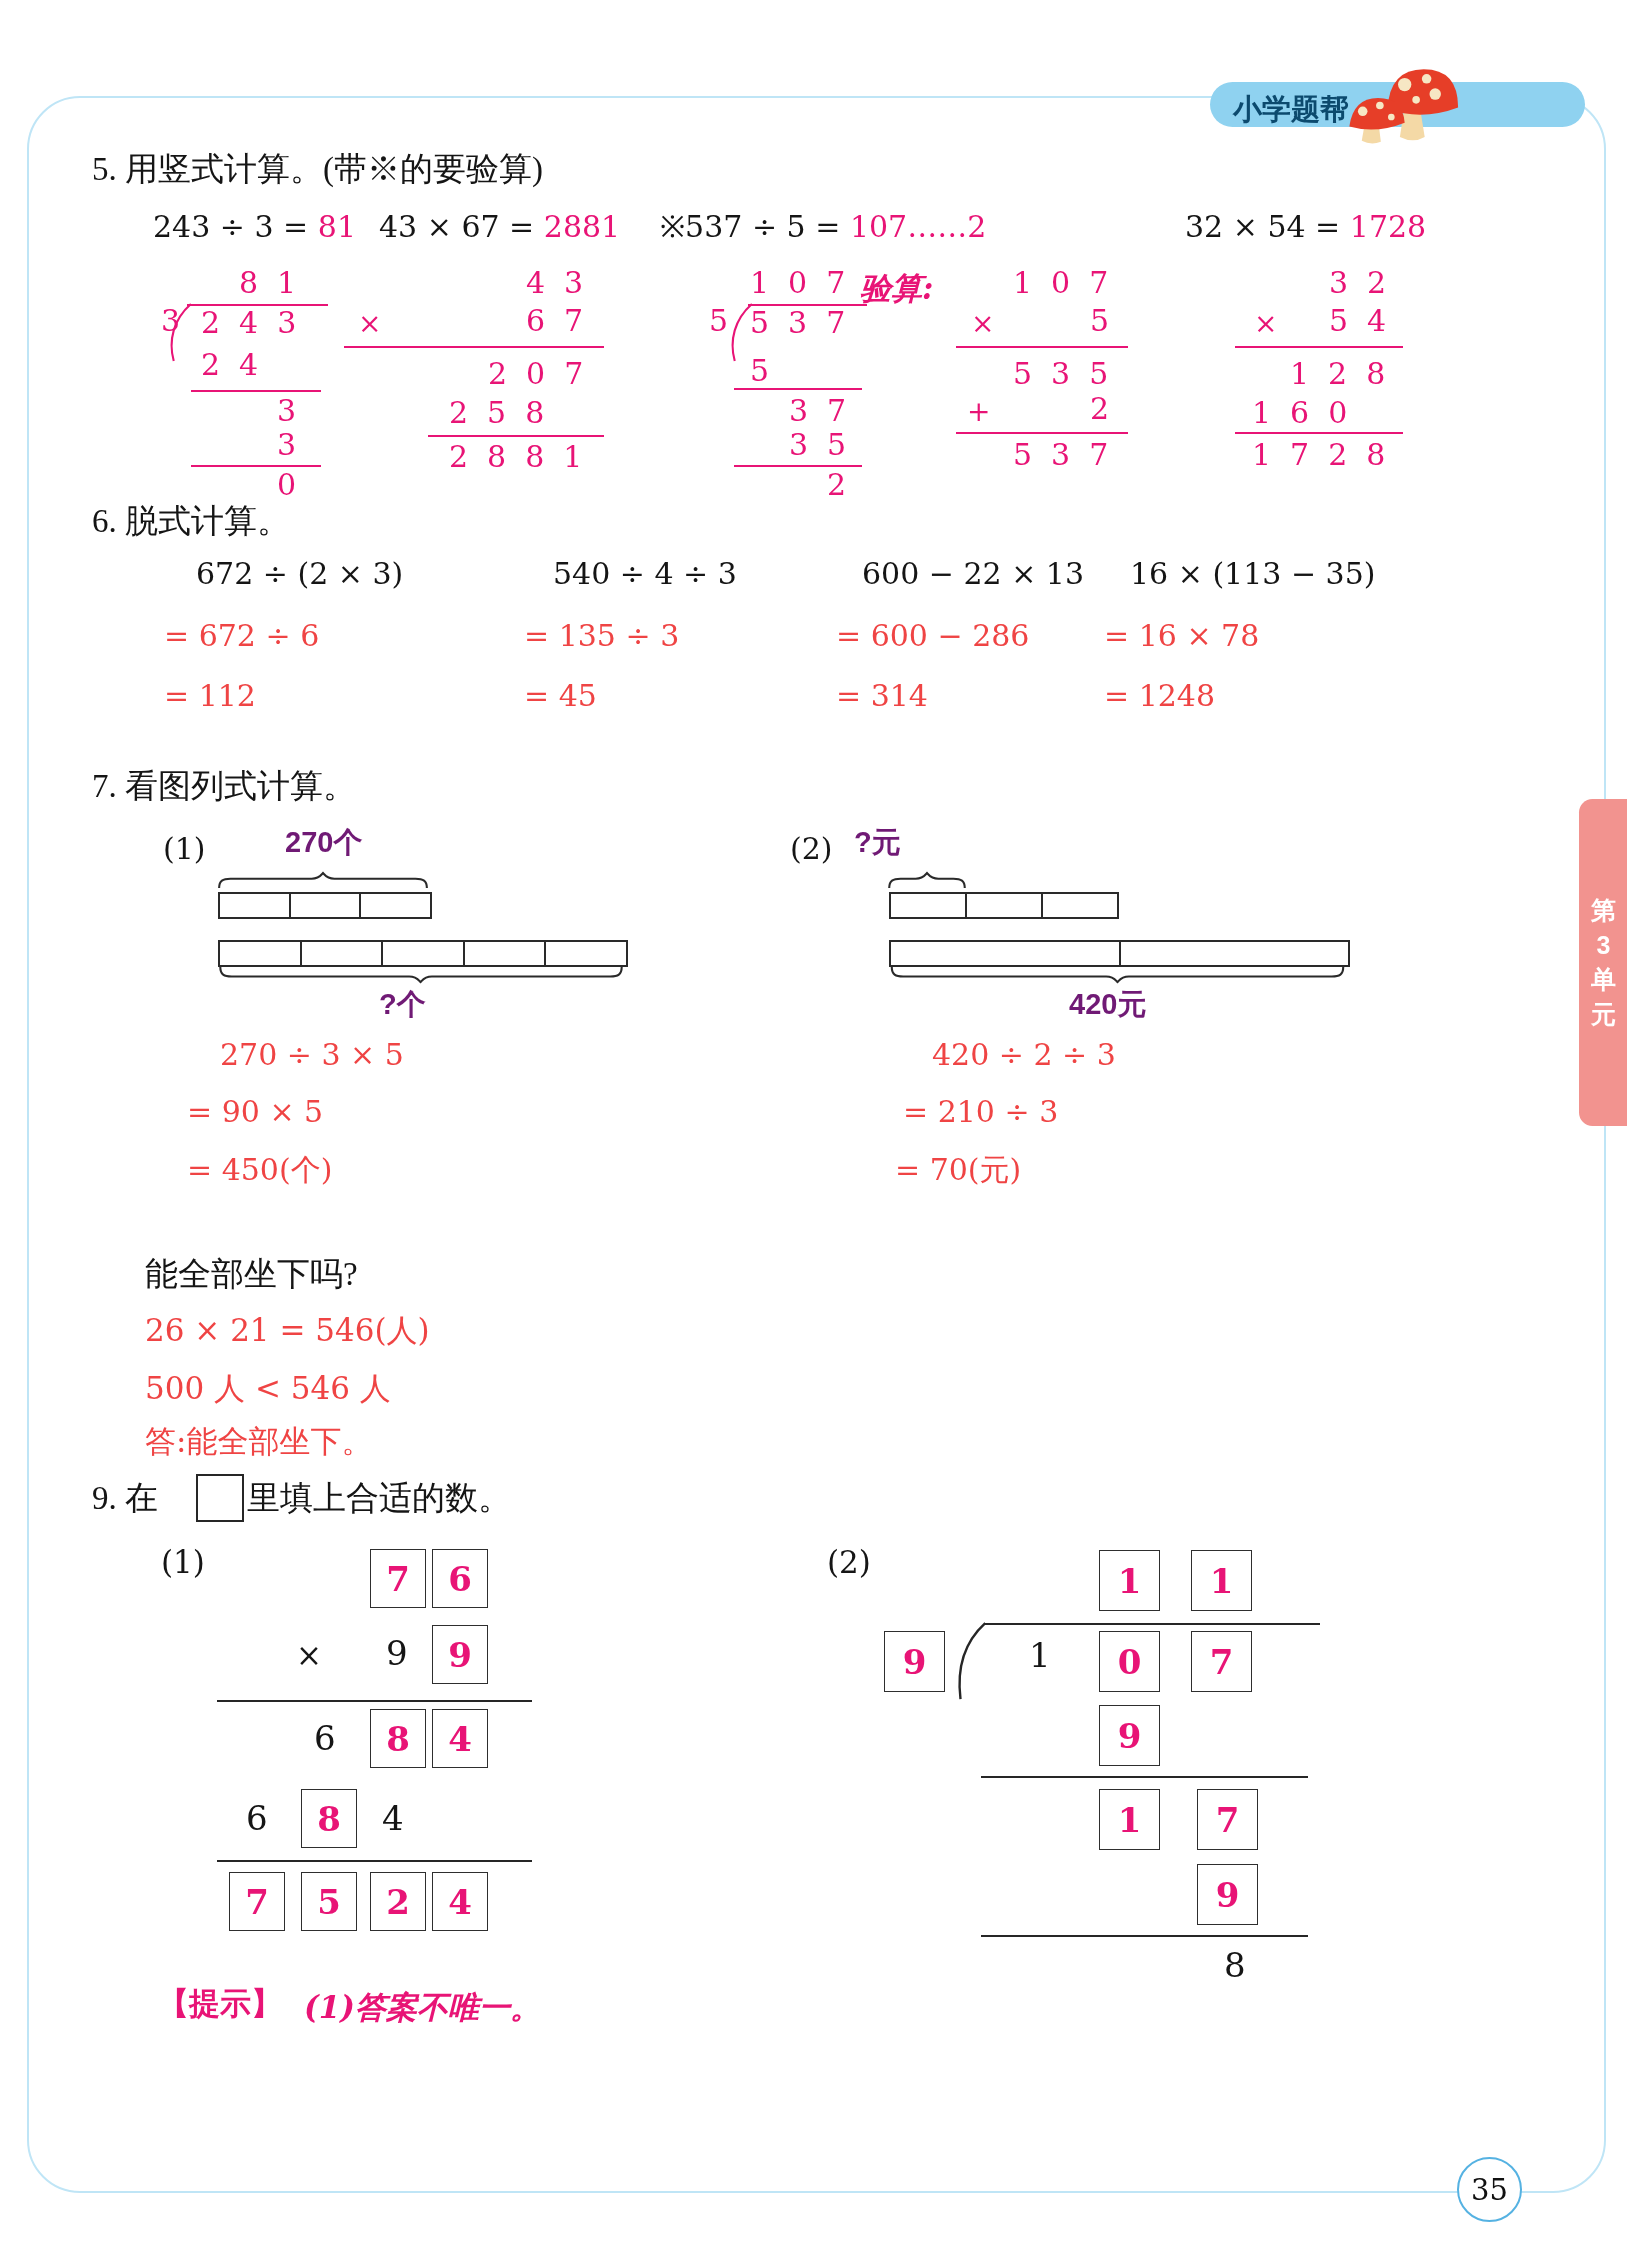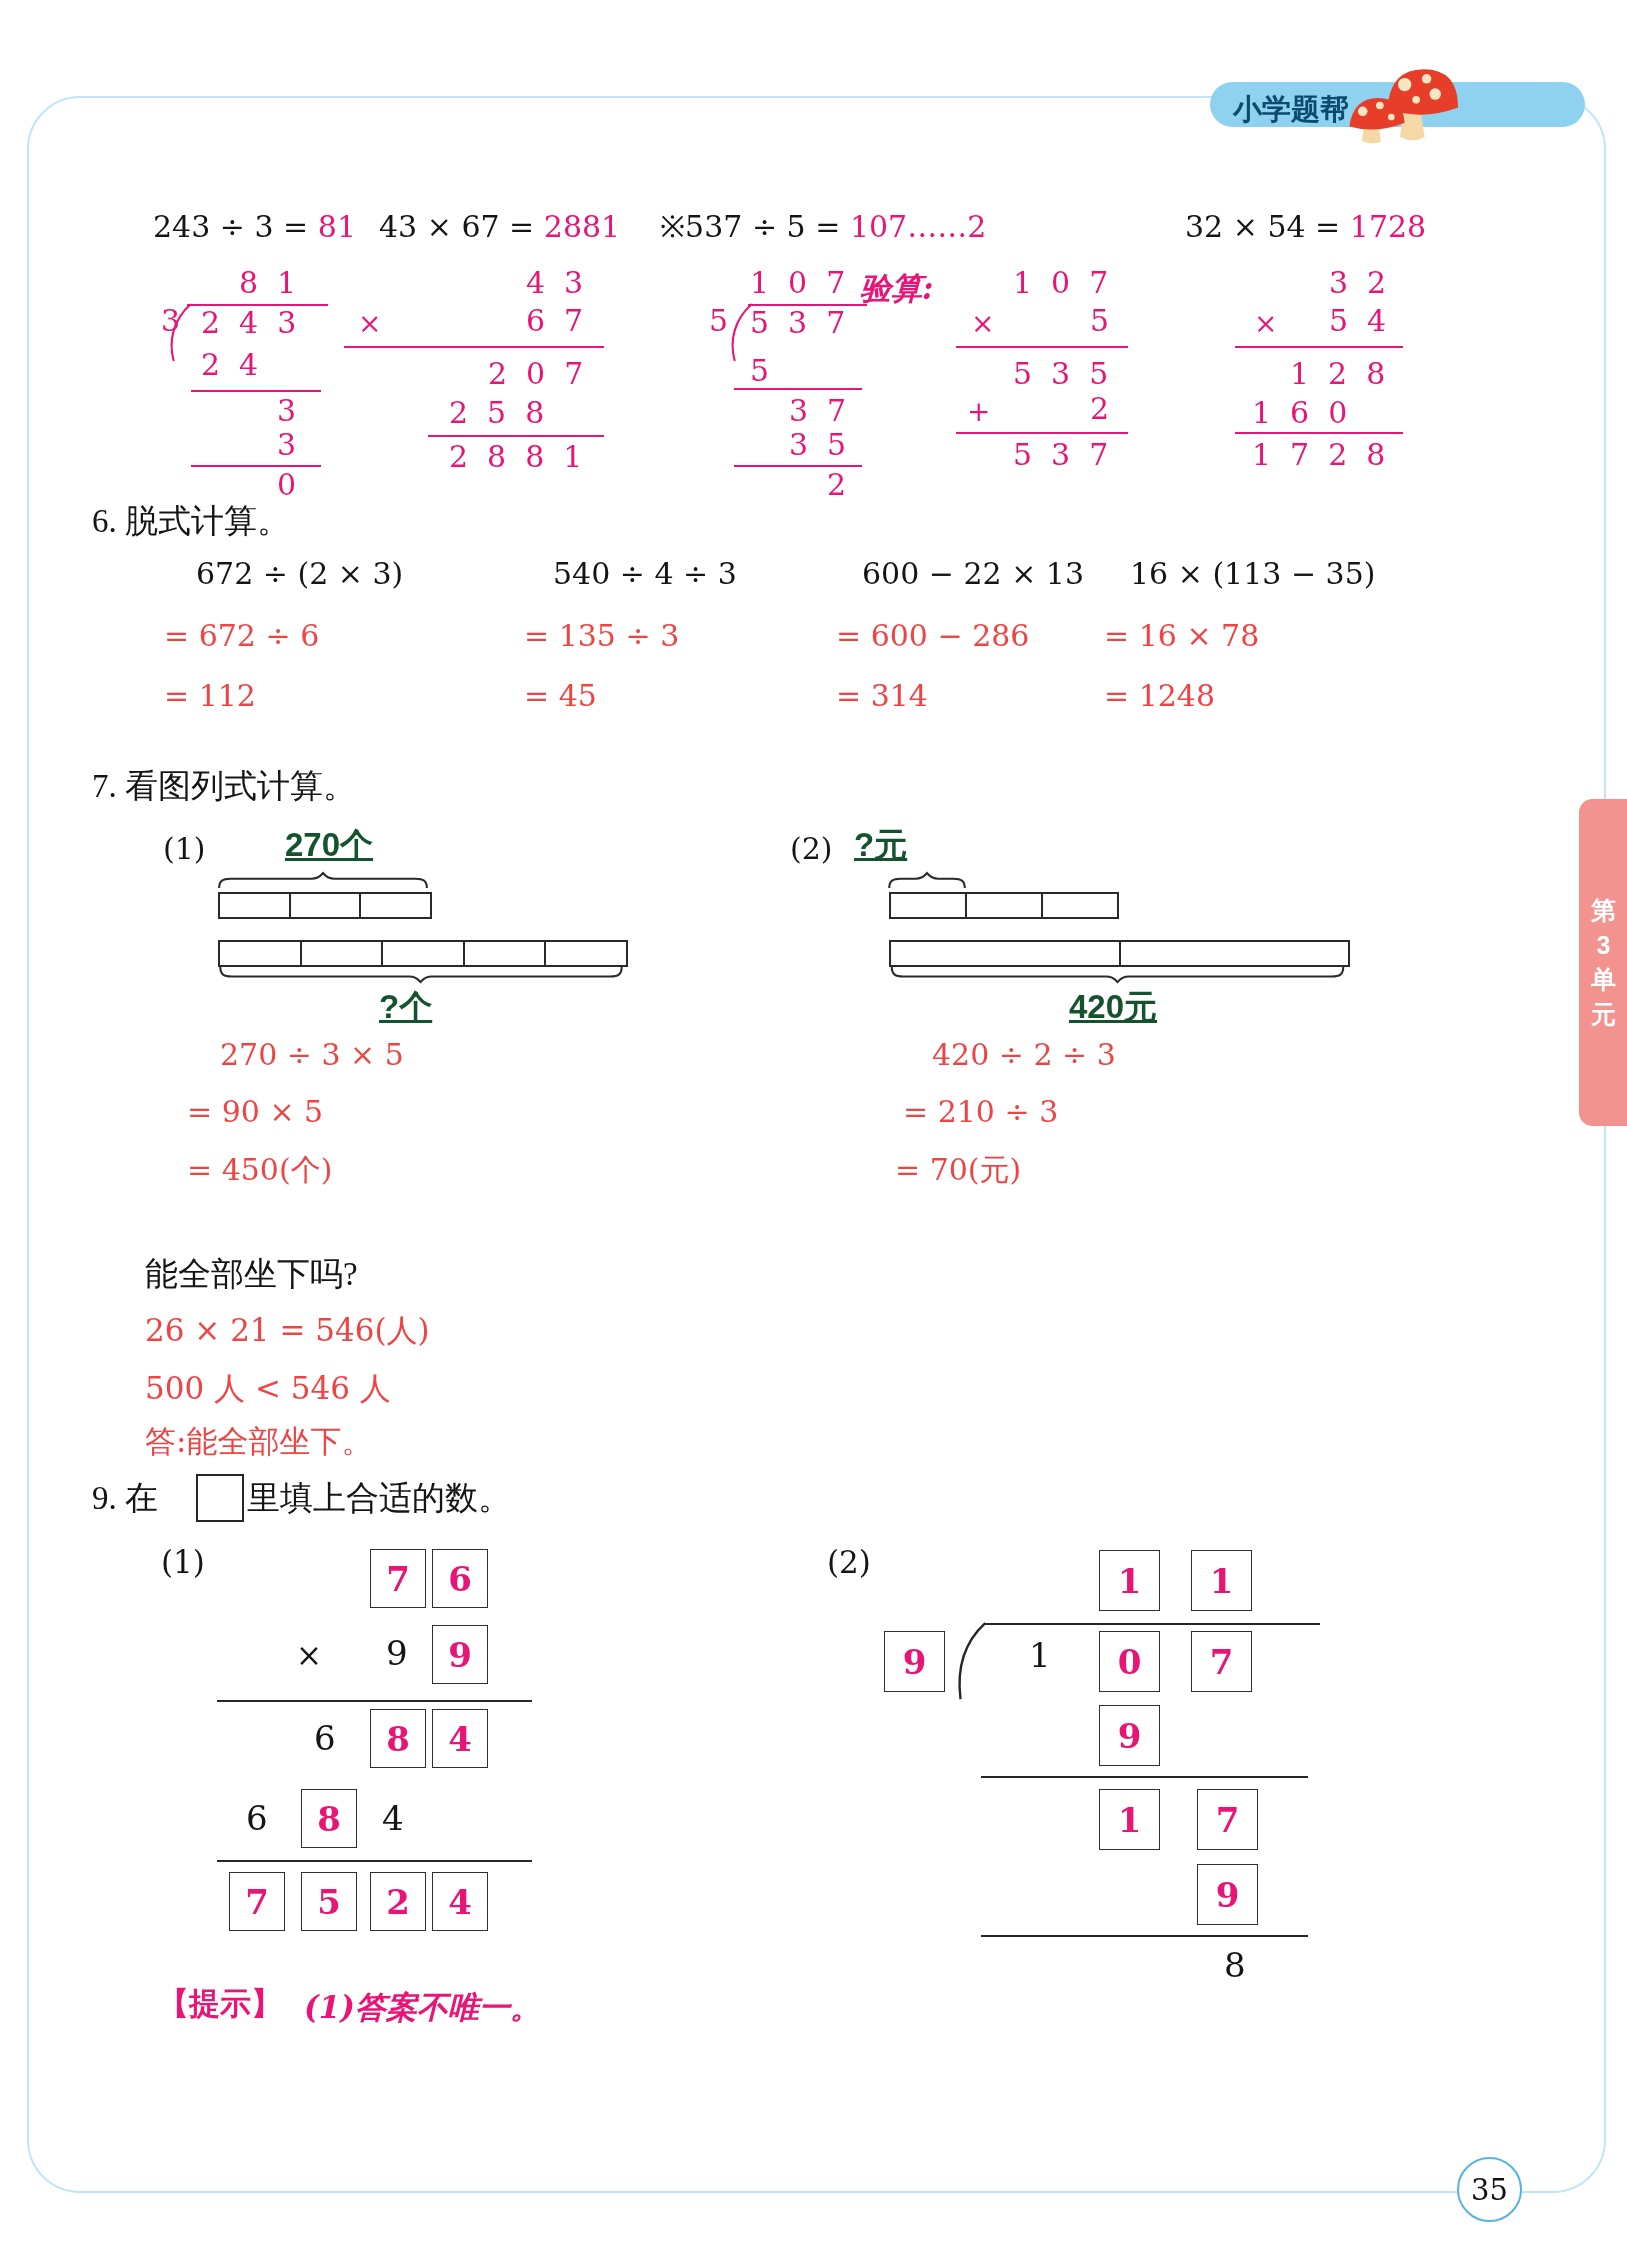--- a/index.html
+++ b/index.html
@@ -23,21 +23,21 @@
   
   .box{position:absolute;width:54px;height:57px;border:1.9px solid #2e2e2e;background:#fff;
        display:flex;align-items:center;justify-content:center;
        font-family:"DejaVu Serif",serif;font-size:34px;font-weight:bold;color:#e81476;}
   .box2{width:59px;height:59px;}
   .bd{position:absolute;font-family:"DejaVu Serif",serif;font-size:34px;color:#151515;line-height:1;}
   
   .bar{position:absolute;height:23px;border:2.1px solid #2a2a2a;display:flex;background:#fff;box-sizing:content-box;}
   .bar i{flex:1;border-right:2.1px solid #2a2a2a;}
   .bar i:last-child{border-right:none;}
-  .lbl{font-family:"Liberation Sans","DejaVu Sans",sans-serif;font-weight:bold;font-size:33px;color:#14532d;text-decoration:underline;}
+  .lbl{font-family:"Liberation Sans","DejaVu Sans",sans-serif;font-weight:bold;font-size:29px;color:#701a75;}
   .hand{font-style:italic;font-weight:bold;font-size:31px;color:#e81476;font-family:"DejaVu Serif",serif;}
   
   #frame{position:absolute;left:27px;top:96px;width:1575px;height:2093px;
          border:2.9px solid #bfe5f6;border-radius:53px;}
   #banner{position:absolute;left:1210px;top:82px;width:375px;height:45px;background:#8fd2f0;border-radius:23px;}
   #banner span{position:absolute;left:23px;top:7.6px;font-family:"Liberation Sans","DejaVu Sans",sans-serif;
          font-weight:bold;font-size:29px;color:#0c4a6e;}
   #tab{position:absolute;left:1579px;top:799px;width:49px;height:327px;background:#f2938f;
        border-radius:13.4px 0 0 13.4px;display:flex;flex-direction:column;align-items:center;
        justify-content:center;gap:9.6px;}
@@ -75,20 +75,21 @@
     <b>第</b>
     <b>3</b>
     <b>单</b>
     <b>元</b>
   </div>
 
   <div id="pagenum">
     <span>35</span>
   </div>
 
+  <div class="abs ti" style="left:92px;top:153px">5. 用竖式计算。(带※的要验算)</div>
 
   <div class="abs eq" style="left:153px;top:212px">
     <span>243 ÷ 3 =</span><span class="pk ml">81</span>
   </div>
   <div class="abs eq" style="left:379px;top:212px">
     <span>43 × 67 =</span><span class="pk ml">2881</span>
   </div>
   <div class="abs eq" style="left:660px;top:212px">
     <span>※537 ÷ 5 =</span><span class="pk ml">107……2</span>
   </div>

